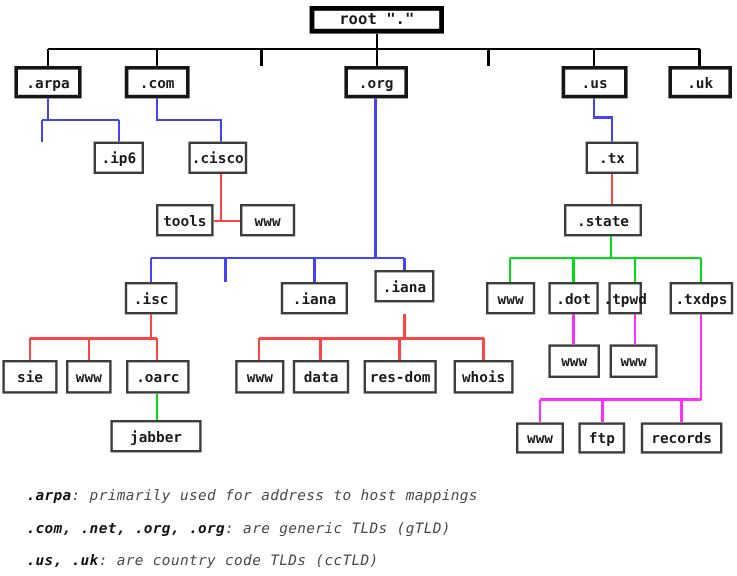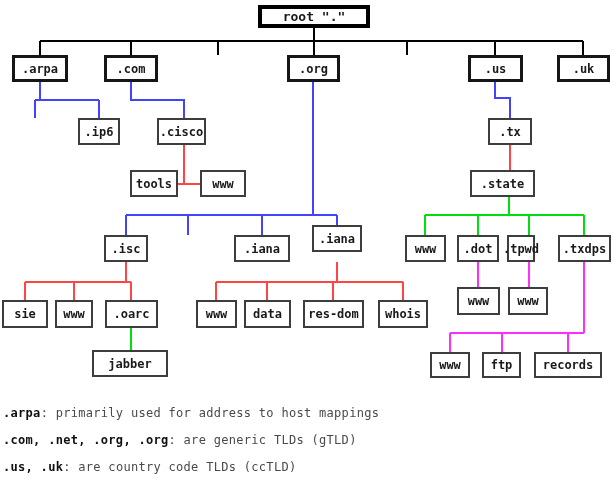--- a/index.html
+++ b/index.html
@@ -6,22 +6,22 @@
   #canvas{position:relative;width:614px;height:480px;background:#ffffff;overflow:hidden;
           font-family:"DejaVu Sans Mono","Liberation Mono",monospace;}
   #wires{position:absolute;left:0;top:0;z-index:1;}
   .box{position:absolute;box-sizing:border-box;z-index:2;background:#ffffff;
        border:2px solid #3d3d3d;color:#1a1a1a;
        display:flex;align-items:center;justify-content:center;
        font:bold 12px "DejaVu Sans Mono","Liberation Mono",monospace;
        white-space:nowrap;}
   .box.tld{border:3px solid #161616;}
   .box.root{border:4px solid #000000;font-size:13px;}
-  .legend{position:absolute;left:3px;z-index:2;font-size:12px;letter-spacing:0.3px;
-          color:#4a4a4a;white-space:nowrap;}
+  .legend{position:absolute;left:22px;z-index:2;font-size:12px;letter-spacing:0.3px;
+          color:#4a4a4a;white-space:nowrap;font-style:italic;}
   .legend .term{font-weight:bold;color:#111111;}
 </style>
 </head>
 <body>
 
 <div id="canvas">
 
   <svg id="wires" width="614" height="480" xmlns="http://www.w3.org/2000/svg" fill="none" stroke-width="2" shape-rendering="crispEdges">
     <path d="M314,28 V41 M40,41 H583 M40,41 V55 M131,41 V55 M218,41 V55 M314,41 V55 M407,41 V55 M495,41 V55 M583,41 V55" stroke="#000000"></path>
     <path d="M40,82 V100 M35,100 H99 M35,100 V118 M99,100 V118" stroke="#4343fa"></path>

